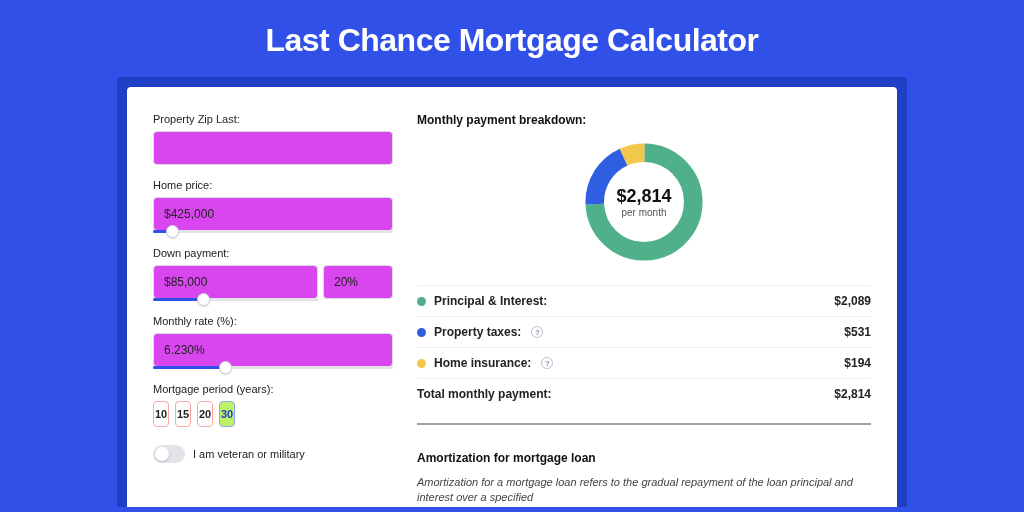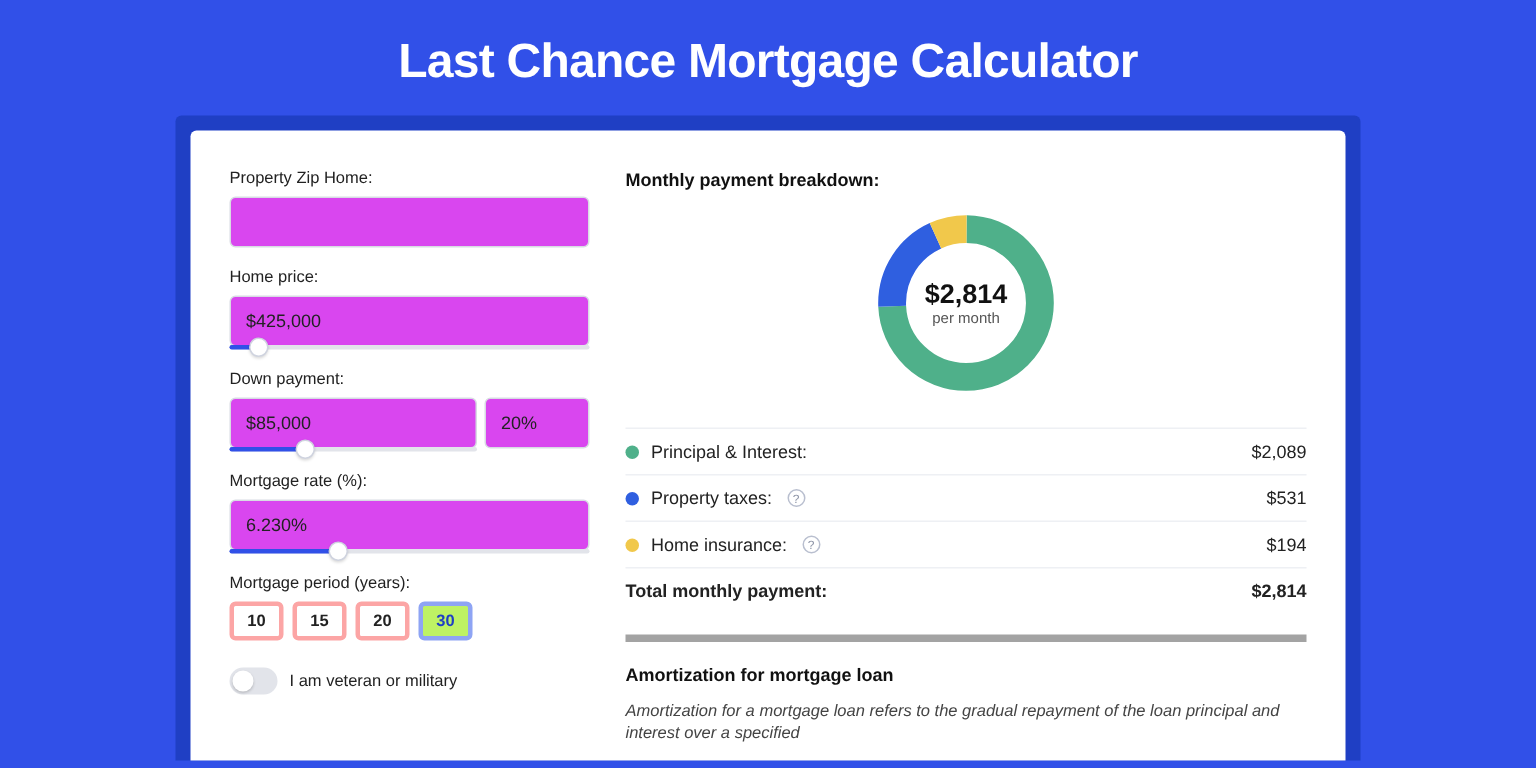--- a/index.html
+++ b/index.html
@@ -64,23 +64,23 @@
     border: 1px solid #cfd3df;
     border-radius: 50%;
     margin-left: -6px;
     box-shadow: 0 1px 2px rgba(0,0,0,0.15);
   }
   .row2 { display: flex; gap: 5px; }
   .row2 .col1 { flex: 1; position: relative; }
   .row2 .col2 { width: 70px; }
   .period-row { display: flex; gap: 6px; margin-top: 4px; }
   .period-btn {
-    width: 36px;
+    width: 16px;
     height: 26px;
-    border: 3px solid #fca5a5;
+    border: 1px solid #fca5a5;
     border-radius: 4px;
     background: #fff;
     font-size: 11px;
     font-weight: 600;
     color: #222;
     display: flex;
     align-items: center;
     justify-content: center;
     cursor: pointer;
   }
@@ -102,51 +102,51 @@
   .donut-center {
     position: absolute; inset: 0; display: flex; flex-direction: column;
     align-items: center; justify-content: center;
   }
   .donut-val { font-size: 18px; font-weight: 700; color: #111; }
   .donut-sub { font-size: 10px; color: #555; text-align: center; }
 
   .breakdown { }
   .brow {
     display: flex; align-items: center; justify-content: space-between;
-    padding: 8px 0; border-top: 1px solid #eef0f4; font-size: 12px; color: #222;
+    padding: 8px 0; border-top: 1px solid #eef0f4; font-size: 12px; color: #222; font-weight: bold;
   }
   .brow:first-child { border-top: 1px solid #eef0f4; }
   .bleft { display: flex; align-items: center; gap: 8px; }
   .dot { width: 9px; height: 9px; border-radius: 50%; }
   .info {
     width: 12px; height: 12px; border: 1px solid #b9bfcf; border-radius: 50%;
     display: inline-flex; align-items: center; justify-content: center;
     font-size: 8px; color: #8b92a5; margin-left: 2px;
   }
   .brow.total { font-weight: 700; border-top: 1px solid #eef0f4; }
 
   .amort {
     margin-top: 14px;
-    border-top: 5px solid #a3a3a3;
-    padding-top: 15px;
+    border-top: 2px solid #a3a3a3;
+    padding-top: 26px;
   }
   .amort p { font-size: 11px; color: #444; margin-top: 8px; line-height: 1.4; font-style: italic; }
 </style>
 </head>
 <body>
 
 <div class="title">Last Chance Mortgage Calculator</div>
 
 <div class="card-wrap">
   <div class="card">
 
     <div class="left">
 
       <div class="field">
-        <div class="label">Property Zip Home:</div>
+        <div class="label">Property Zip Last:</div>
         <input class="input" value="" style="">
       </div>
 
       <div class="field">
         <div class="label">Home price:</div>
         <input class="input" value="$425,000" style="">
         <div class="slider-track">
           <div class="slider-fill" style="width:8%"></div>
           <div class="slider-thumb" style="left:8%"></div>
         </div>
@@ -162,21 +162,21 @@
               <div class="slider-thumb" style="left:30%"></div>
             </div>
           </div>
           <div class="col2">
             <input class="input" value="20%" style="">
           </div>
         </div>
       </div>
 
       <div class="field">
-        <div class="label">Mortgage rate (%):</div>
+        <div class="label">Monthly rate (%):</div>
         <input class="input" value="6.230%" style="">
         <div class="slider-track">
           <div class="slider-fill" style="width:30%"></div>
           <div class="slider-thumb" style="left:30%"></div>
         </div>
       </div>
 
       <div class="field" style="margin-bottom:6px;">
         <div class="label">Mortgage period (years):</div>
         <div class="period-row">

